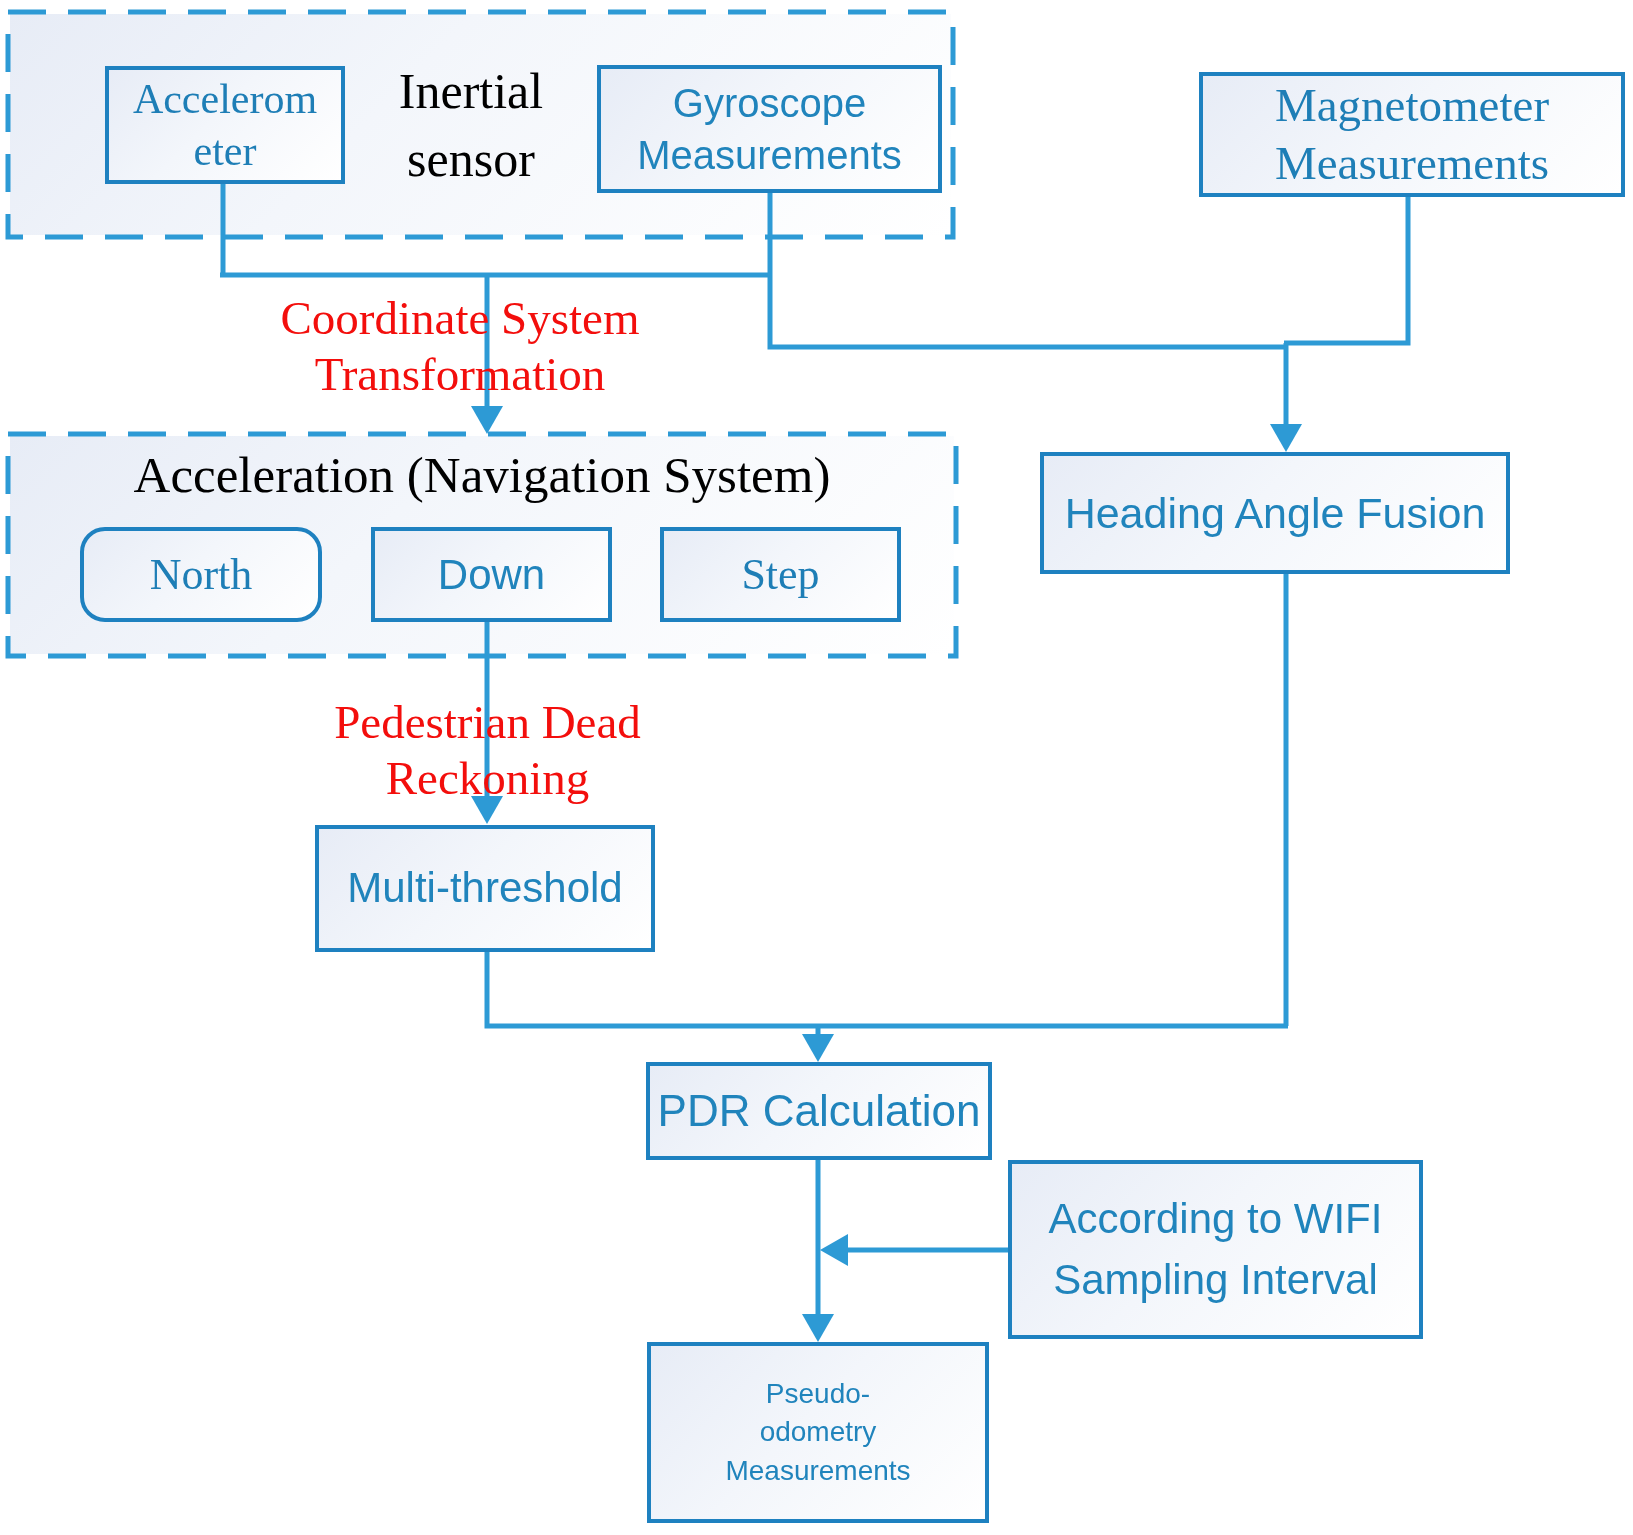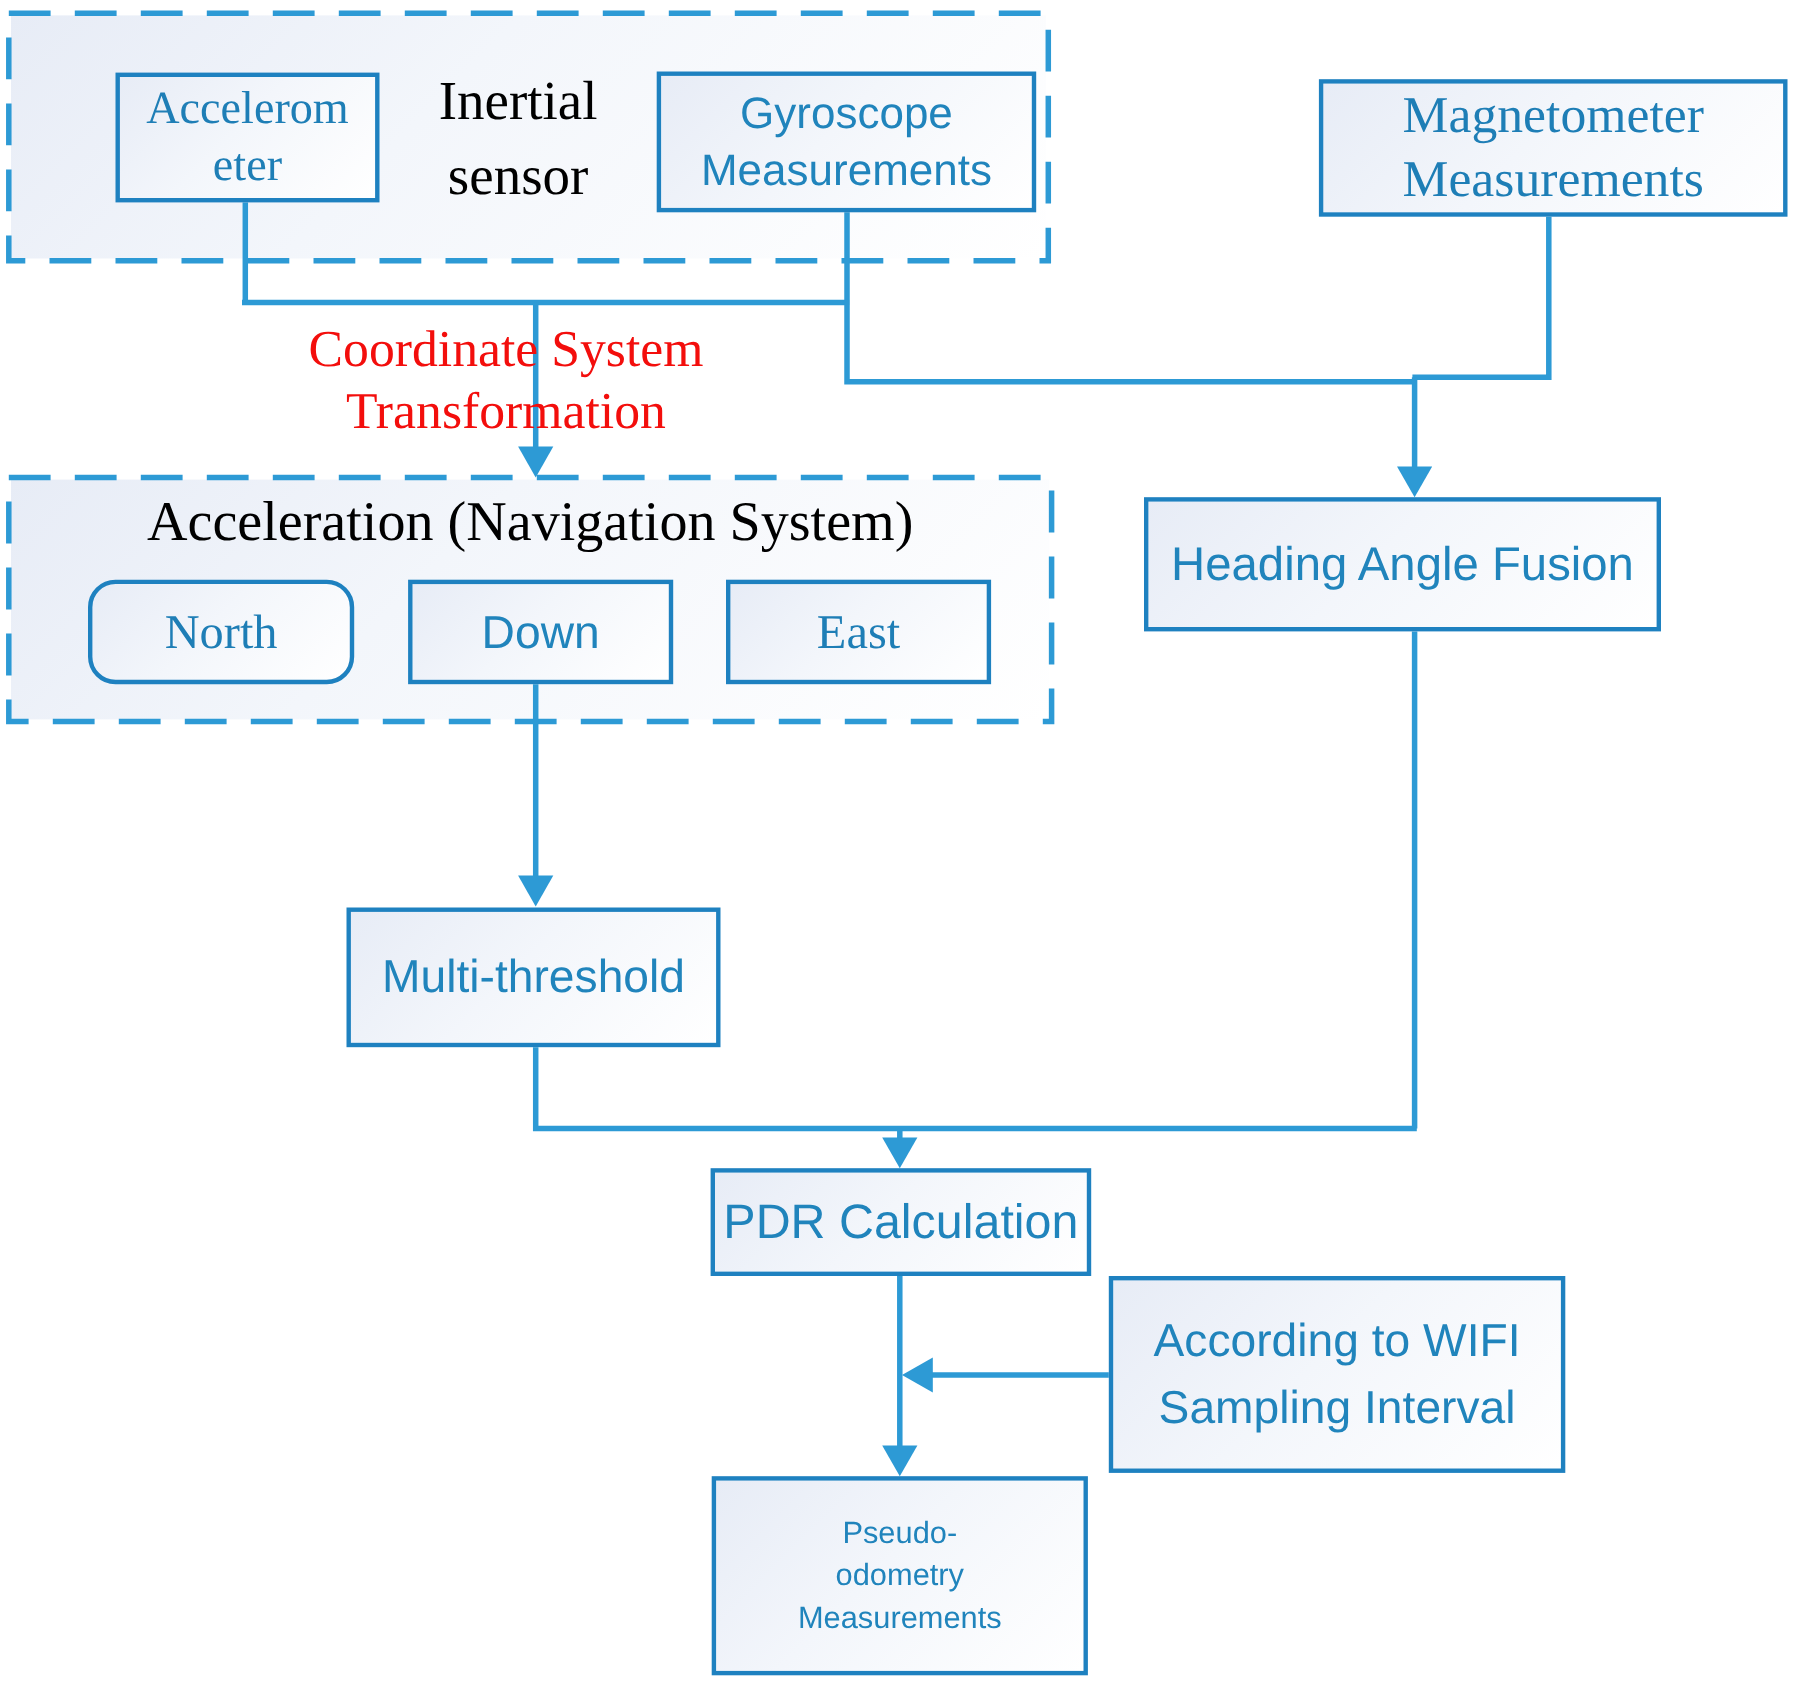--- a/index.html
+++ b/index.html
@@ -93,21 +93,21 @@
 
   <div class="node serif-text" style="left:80px;top:527px;width:242px;height:95px;font-size:44px;border-radius:25px;">
     <span>North</span>
   </div>
 
   <div class="node sans-text" style="left:371px;top:527px;width:241px;height:95px;font-size:42px;">
     <span>Down</span>
   </div>
 
   <div class="node serif-text" style="left:660px;top:527px;width:241px;height:95px;font-size:44px;">
-    <span>East</span>
+    <span>Step</span>
   </div>
 
   <div class="node sans-text" style="left:1040px;top:452px;width:470px;height:122px;font-size:43px;">
     <span>Heading Angle Fusion</span>
   </div>
 
   <div class="node sans-text" style="left:315px;top:825px;width:340px;height:127px;font-size:42px;line-height:1.3;">
     <span>Multi-threshold</span>
   </div>
 
@@ -131,14 +131,18 @@
     <span>sensor</span>
   </div>
 
   <div class="floating blue-title" style="left:10px;top:446px;width:944px;font-size:51px;white-space:nowrap;"><span>Acceleration (Navigation System)</span></div>
 
   <div class="floating red-label" style="left:230px;top:290px;width:460px;font-size:47px;line-height:1.2;text-align:center;">
     <span style="display:block;">Coordinate System</span>
     <span style="display:block;">Transformation</span>
   </div>
 
+  <div class="floating red-label" style="left:260px;top:694px;width:455px;font-size:47px;line-height:1.2;">
+    <span style="display:block;">Pedestrian Dead</span>
+    <span style="display:block;">Reckoning</span>
+  </div>
 
 </div>
 
 </body></html>

